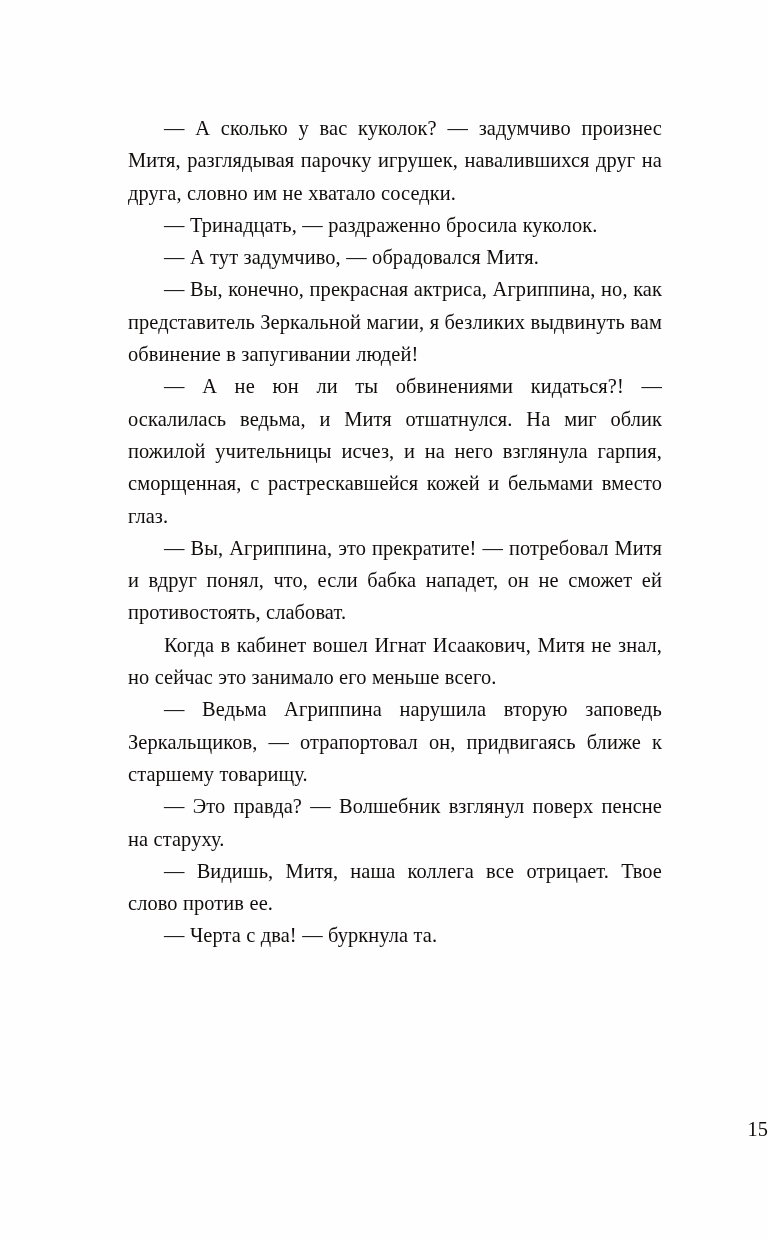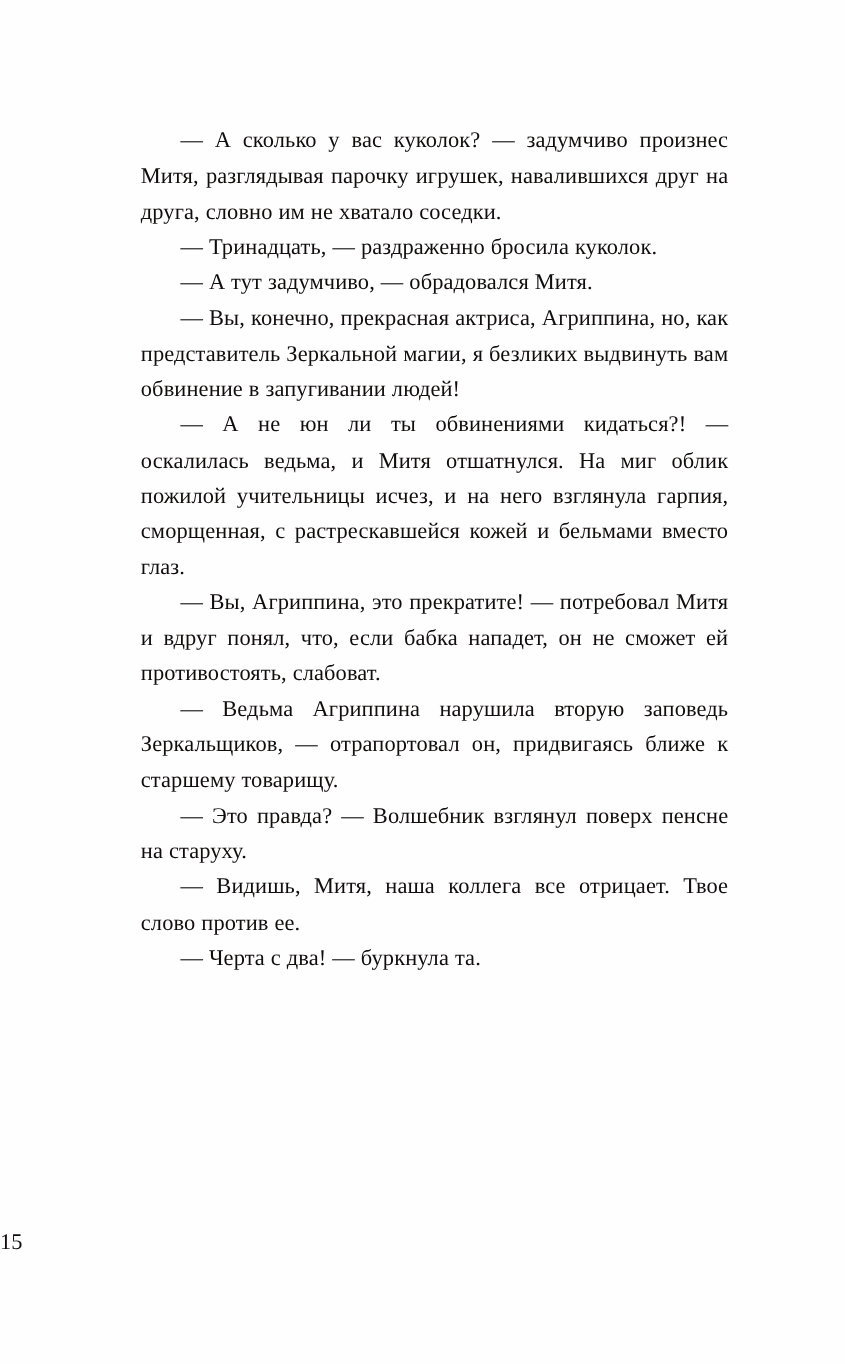--- a/index.html
+++ b/index.html
@@ -40,38 +40,39 @@
     word-spacing: 0.2px;
     -webkit-hyphens: none;
     hyphens: none;
   }
   
   .page-number {
     position: absolute;
     left: 0;
     top: 1116px;
     width: 768px;
-    text-align: left;
+    text-align: right;
     font-size: 20.4px;
     line-height: 26px;
     color: #100d0c;
   }
 </style>
 </head>
 <body>
 
 <div class="page">
 
   <div class="text-block">
     <p class="para">— А сколько у вас куколок? — задумчиво произнес Митя, разглядывая парочку игрушек, навалившихся друг на друга, словно им не хватало соседки.</p>
     <p class="para">— Тринадцать, — раздраженно бросила куколок.</p>
     <p class="para">— А тут задумчиво, — обрадовался Митя.</p>
     <p class="para">— Вы, конечно, прекрасная актриса, Агриппина, но, как представитель Зеркальной магии, я безликих выдвинуть вам обвинение в запугивании людей!</p>
     <p class="para">— А не юн ли ты обвинениями кидаться?! — оскалилась ведьма, и Митя отшатнулся. На миг облик пожилой учительницы исчез, и на него взглянула гарпия, сморщенная, с растрескавшейся кожей и бельмами вместо глаз.</p>
     <p class="para">— Вы, Агриппина, это прекратите! — потребовал Митя и вдруг понял, что, если бабка нападет, он не сможет ей противостоять, слабоват.</p>
+    <p class="para">Когда в кабинет вошел Игнат Исаакович, Митя не знал, но сейчас это занимало его меньше всего.</p>
     <p class="para">— Ведьма Агриппина нарушила вторую заповедь Зеркальщиков, — отрапортовал он, придвигаясь ближе к старшему товарищу.</p>
     <p class="para">— Это правда? — Волшебник взглянул поверх пенсне на старуху.</p>
     <p class="para">— Видишь, Митя, наша коллега все отрицает. Твое слово против ее.</p>
     <p class="para">— Черта с два! — буркнула та.</p>
   </div>
 
   <div class="page-number">15</div>
 
 </div>
 

